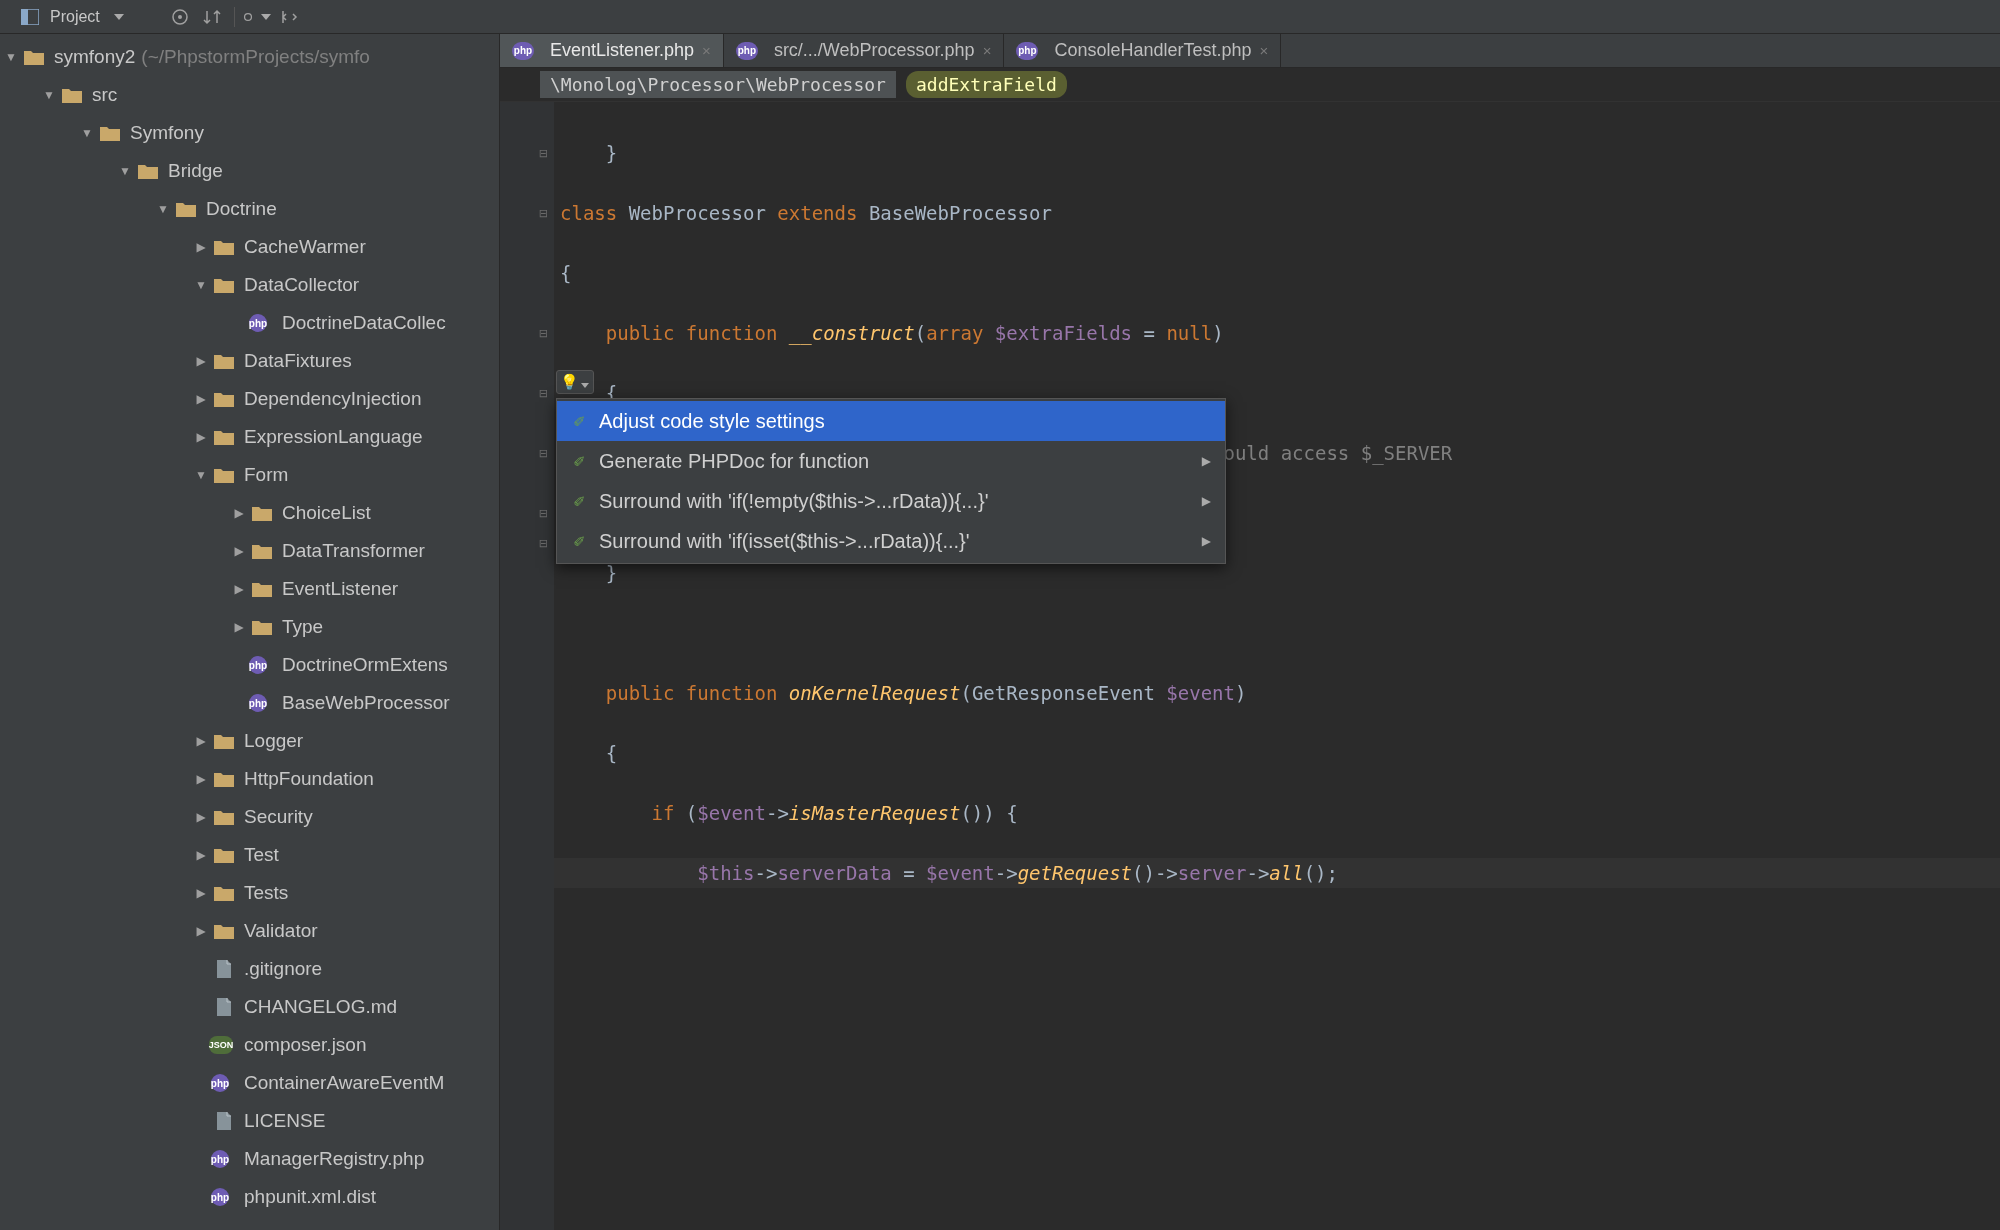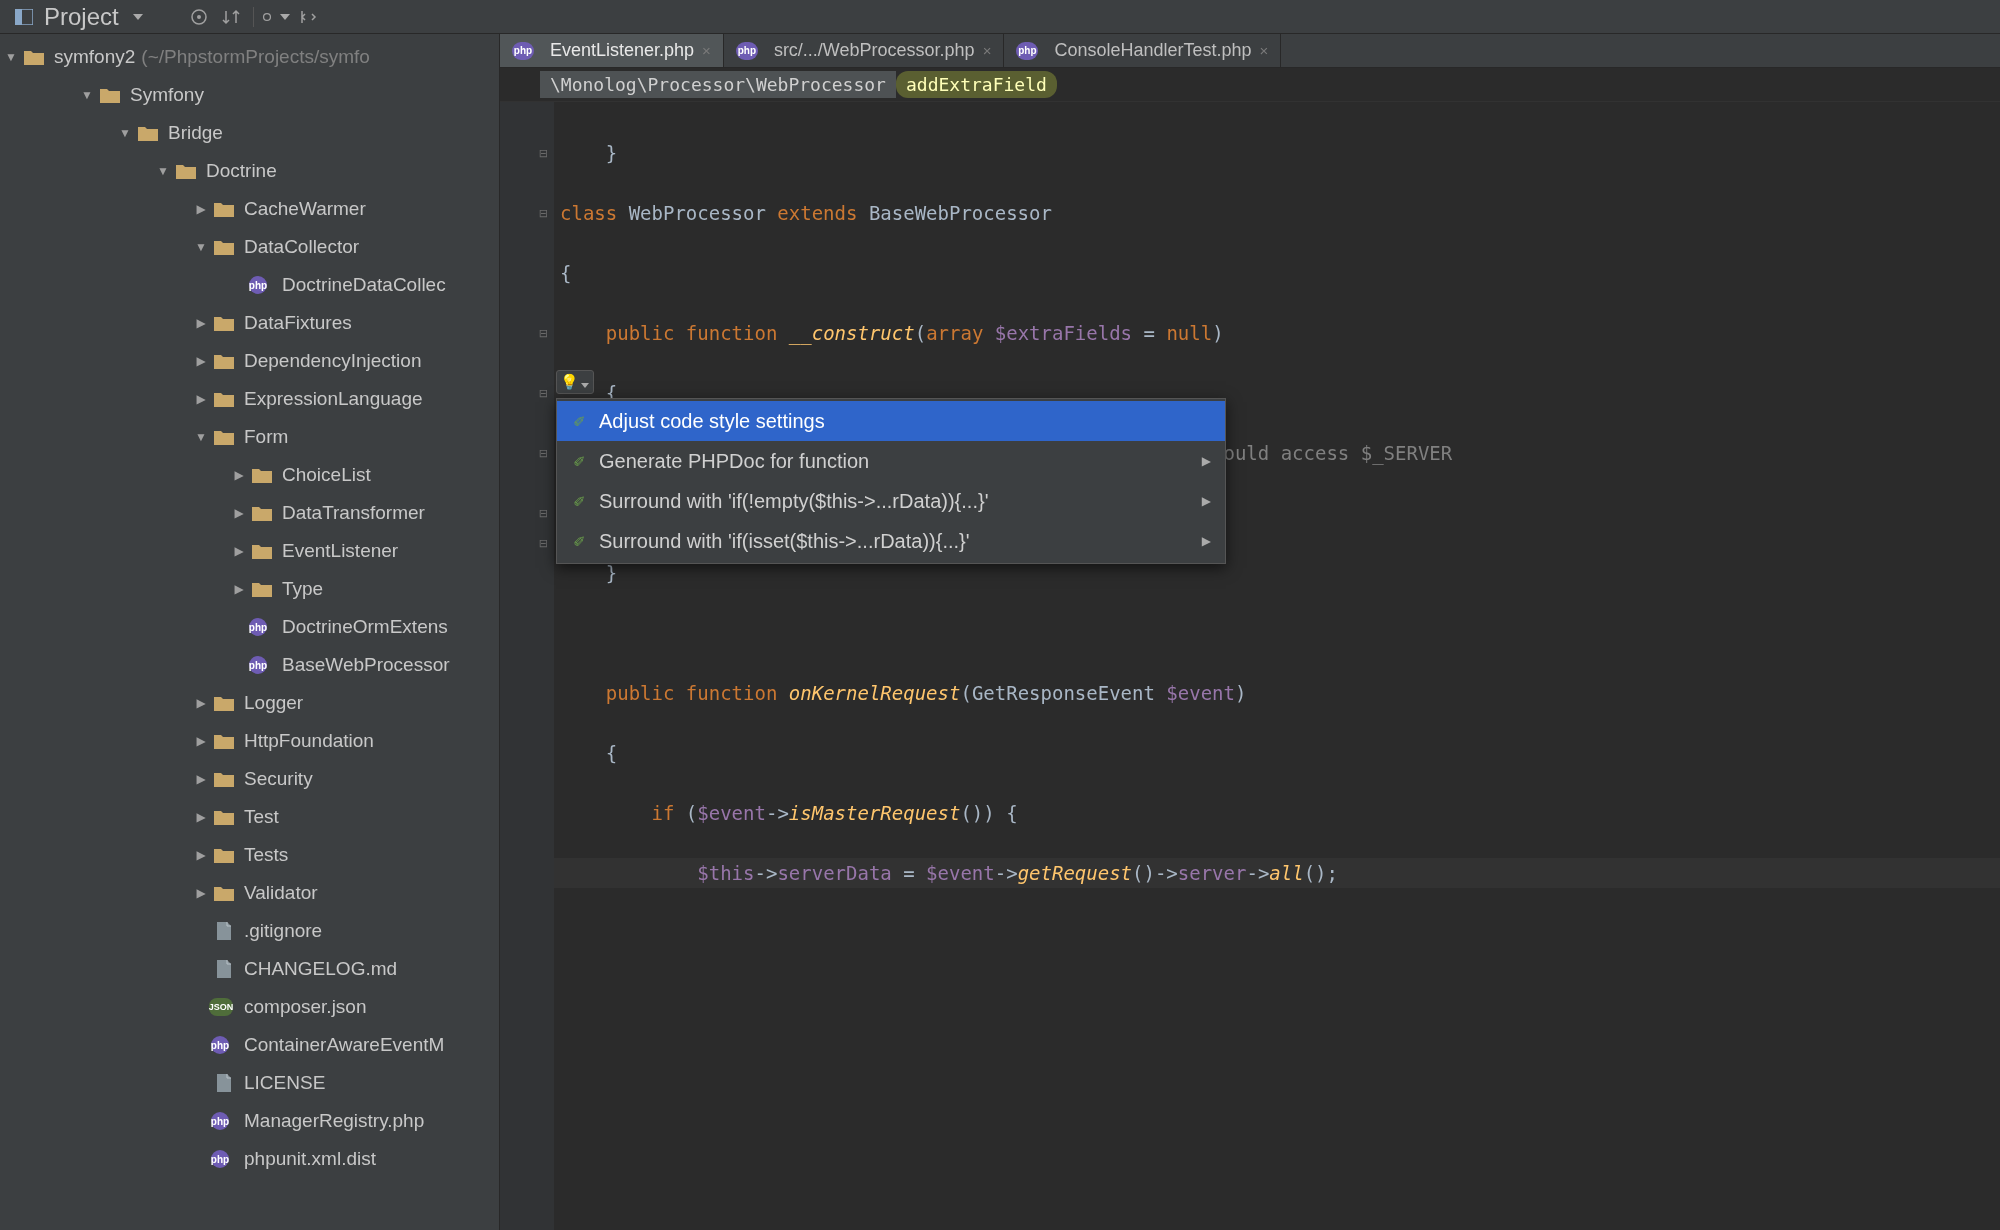--- a/index.html
+++ b/index.html
@@ -43,22 +43,22 @@
     width: 2000px;
     height: 1230px;
   }
   
   .toolbar {
     height: 34px;
     background: var(--bg-toolbar);
     border-bottom: 1px solid #282828;
     display: flex;
     align-items: center;
-    padding: 0 8px;
-    font-size: 24px;
+    padding: 0 14px;
+    font-size: 16px;
   }
   .tool-icon {
     width: 28px; height: 28px;
     display: inline-flex; align-items: center; justify-content: center;
     color: #a0a0a0;
     margin: 0 2px;
   }
   .tool-label {
     display: flex; align-items: center; gap: 6px;
     padding: 0 10px 0 4px;
@@ -154,21 +154,21 @@
     font-size: 18px;
   }
   .tab.active { background: var(--bg-tab-active); color: #e8e8e8; }
   .tab .close { color: #7a7a7a; font-size: 15px; }
   .breadcrumb {
     height: 34px;
     background: var(--bg-editor);
     display: flex;
     align-items: center;
     padding-left: 40px;
-    gap: 0;
+    gap: 10px;
     border-bottom: 1px solid #323232;
   }
   .crumb {
     background: var(--breadcrumb-bg);
     padding: 3px 10px;
     font-family: "Menlo","Consolas",monospace;
     font-size: 18px;
     color: #d0d0d0;
   }
   .crumb.method { background: #5a5f31; color: #ffffb8; border-radius: 12px; }
@@ -314,20 +314,30 @@
         <span class="tree-arrow open"></span>
         <span class="tree-icon">
           <svg width="20" height="16">
               <path class="folder-svg" d="M0 2 L7 2 L9 4 L20 4 L20 16 L0 16 Z"></path>
             </svg>
         </span>
         <span class="tree-label">symfony2</span>
         <span class="tree-dim">(~/PhpstormProjects/symfo</span>
       </div>
 
+      <div class="tree-row">
+        <span class="tree-indent"></span>
+        <span class="tree-arrow open"></span>
+        <span class="tree-icon">
+          <svg width="20" height="16">
+              <path class="folder-svg" d="M0 2 L7 2 L9 4 L20 4 L20 16 L0 16 Z"></path>
+            </svg>
+        </span>
+        <span class="tree-label">src</span>
+      </div>
 
       <div id="tree-body">
           <div class="tree-row">
             <span class="tree-indent"></span>
             <span class="tree-indent"></span>
             <span class="tree-arrow open"></span>
             <span class="tree-icon">
               <svg width="20" height="16">
                 <path class="folder-svg" d="M0 2 L7 2 L9 4 L20 4 L20 16 L0 16 Z"></path>
               </svg>

